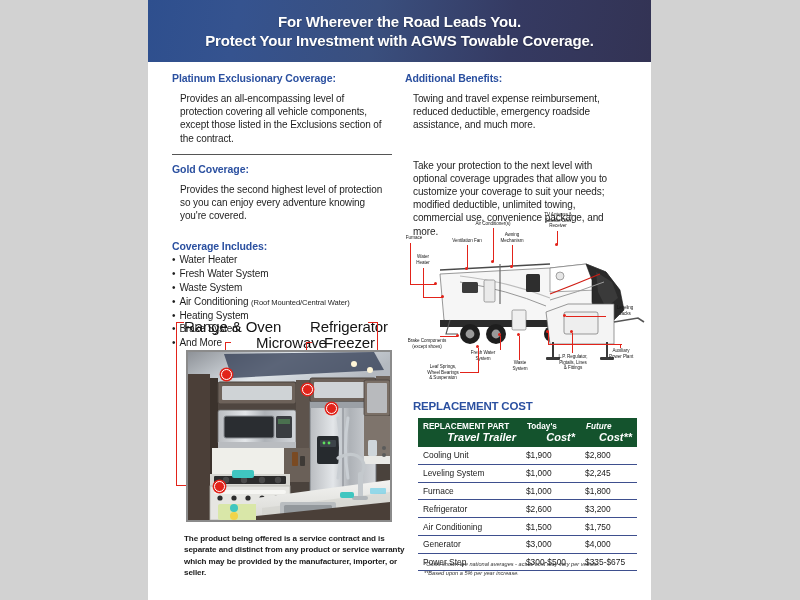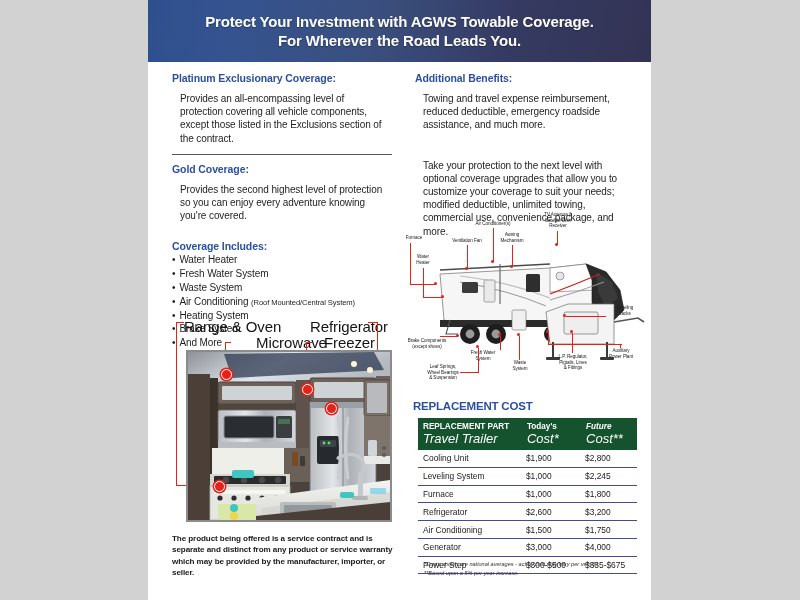--- a/index.html
+++ b/index.html
@@ -18,70 +18,70 @@
     background:linear-gradient(100deg,#2e4f8e 0%,#35538f 18%,#3a4f7e 45%,#353a62 72%,#333354 100%);
     display:flex;align-items:center;justify-content:center;
   }
   .header-title{
     color:#ffffff;font-size:15px;font-weight:bold;line-height:1.28;
     text-align:center;letter-spacing:-0.15px;
     text-shadow:0 1px 1px rgba(0,0,0,.35);
   }
   
   .col-left{position:absolute;left:24px;top:72px;width:220px;}
-  .col-right{position:absolute;left:267px;top:72px;width:228px;}
+  .col-right{position:absolute;left:257px;top:72px;width:228px;}
 
   .sec-head{color:#2b50a0;font-weight:bold;font-size:10.5px;margin:0 0 1px 0;letter-spacing:-0.1px;}
   .sec-body{color:#1e1e1e;font-size:10px;line-height:1.32;margin:8px;letter-spacing:-0.1px;}
   .rule{height:1px;background:#555;margin:9px 0 8px 0;}
   .gap{height:10px;}
 
   ul.cov{list-style:none;margin:1px 0 0 0;padding:0;}
   ul.cov li{font-size:10px;color:#1e1e1e;line-height:1.38;letter-spacing:-0.1px;}
   ul.cov li::before{content:"\2022";margin-right:4px;}
   ul.cov li .small{font-size:7.6px;}
 
   
   .kitchen-wrap{position:absolute;left:22px;top:318px;width:228px;height:206px;}
   .k-label{position:absolute;font-size:15px;color:#141414;white-space:nowrap;letter-spacing:-0.1px;}
   .k-photo{position:absolute;left:16px;top:32px;width:206px;height:172px;
            border:2px solid #8b8b8b;box-sizing:border-box;overflow:hidden;background:#3a3430;}
   .leader{position:absolute;background:#e2231a;}
   .lh{height:1.4px;} .lv{width:1.4px;}
   .dot{position:absolute;width:9px;height:9px;border-radius:50%;
        background:#e2231a;border:1.6px solid #fff;box-shadow:0 0 0 1.4px #e2231a;}
-  .disclaimer{position:absolute;left:24px;top:533px;width:228px;
+  .disclaimer{position:absolute;left:36px;top:533px;width:228px;
               font-size:8.1px;font-weight:bold;color:#1a1a1a;line-height:1.42;letter-spacing:-0.1px;}
 
   
   .rv-wrap{position:absolute;left:252px;top:212px;width:248px;height:178px;}
   .rv-lab{position:absolute;font-size:4.6px;color:#1a1a1a;text-align:center;line-height:1.25;letter-spacing:-0.05px;}
   .rv-lead{position:absolute;background:#e2231a;}
   .rv-dot{position:absolute;width:3.4px;height:3.4px;border-radius:50%;background:#e2231a;}
 
   
   .rc-title{position:absolute;left:265px;top:400px;font-size:11.5px;font-weight:bold;color:#2b50a0;letter-spacing:-0.2px;}
   .rc-table{position:absolute;left:270px;top:418px;width:219px;border-collapse:collapse;}
   .rc-table th{background:#14532d;color:#fff;font-size:8.2px;text-align:left;padding:4px 5px 4px 5px;font-weight:bold;}
   .rc-table th.num{text-align:left;padding-left:6px;}
-  .rc-table th .sub{display:block;font-style:italic;font-weight:normal;font-size:13px;}
+  .rc-table th .sub{display:block;font-style:italic;font-weight:bold;font-size:11px;text-align:right;}
   .rc-table th .ital{font-style:italic;}
   .rc-table td{font-size:8.4px;color:#1a1a1a;padding:3.4px 5px;border-bottom:1.3px solid #3e4f8e;}
   .rc-table tr.first td{border-top:0;}
   .rc-foot{position:absolute;left:276px;top:560px;font-size:5.6px;font-style:italic;color:#333;line-height:1.55;}
 </style>
 </head>
 <body>
 
 <div class="page">
 
   <div class="header">
     <div class="header-title">
+      <div>For Wherever the Road Leads You.</div>
       <div>Protect Your Investment with AGWS Towable Coverage.</div>
-      <div>For Wherever the Road Leads You.</div>
     </div>
   </div>
 
   <div class="col-left">
     <div>
       <div class="sec-head">Platinum Exclusionary Coverage:</div>
       <div class="sec-body">Provides an all-encompassing level of protection covering all vehicle components, except those listed in the Exclusions section of the contract.</div>
     </div>
 
     <div class="rule"></div>
@@ -92,21 +92,21 @@
     </div>
 
     <div class="gap"></div>
 
     <div>
       <div class="sec-head">Coverage Includes:</div>
       <ul class="cov">
         <li><span>Water Heater</span></li>
         <li><span>Fresh Water System</span></li>
         <li><span>Waste System</span></li>
-        <li><span>Air Conditioning</span> <span class="small">(Roof Mounted/Central System)</span></li>
+        <li><span>Air Conditioning</span> <span class="small">(Roof Mounted/Central Water)</span></li>
         <li><span>Heating System</span></li>
         <li><span>Brake System</span></li>
         <li><span>And More</span></li>
       </ul>
     </div>
   </div>
 
   <div class="col-right">
     <div class="sec-head">Additional Benefits:</div>
     <div class="sec-body">Towing and travel expense reimbursement, reduced deductible, emergency roadside assistance, and much more.</div>

